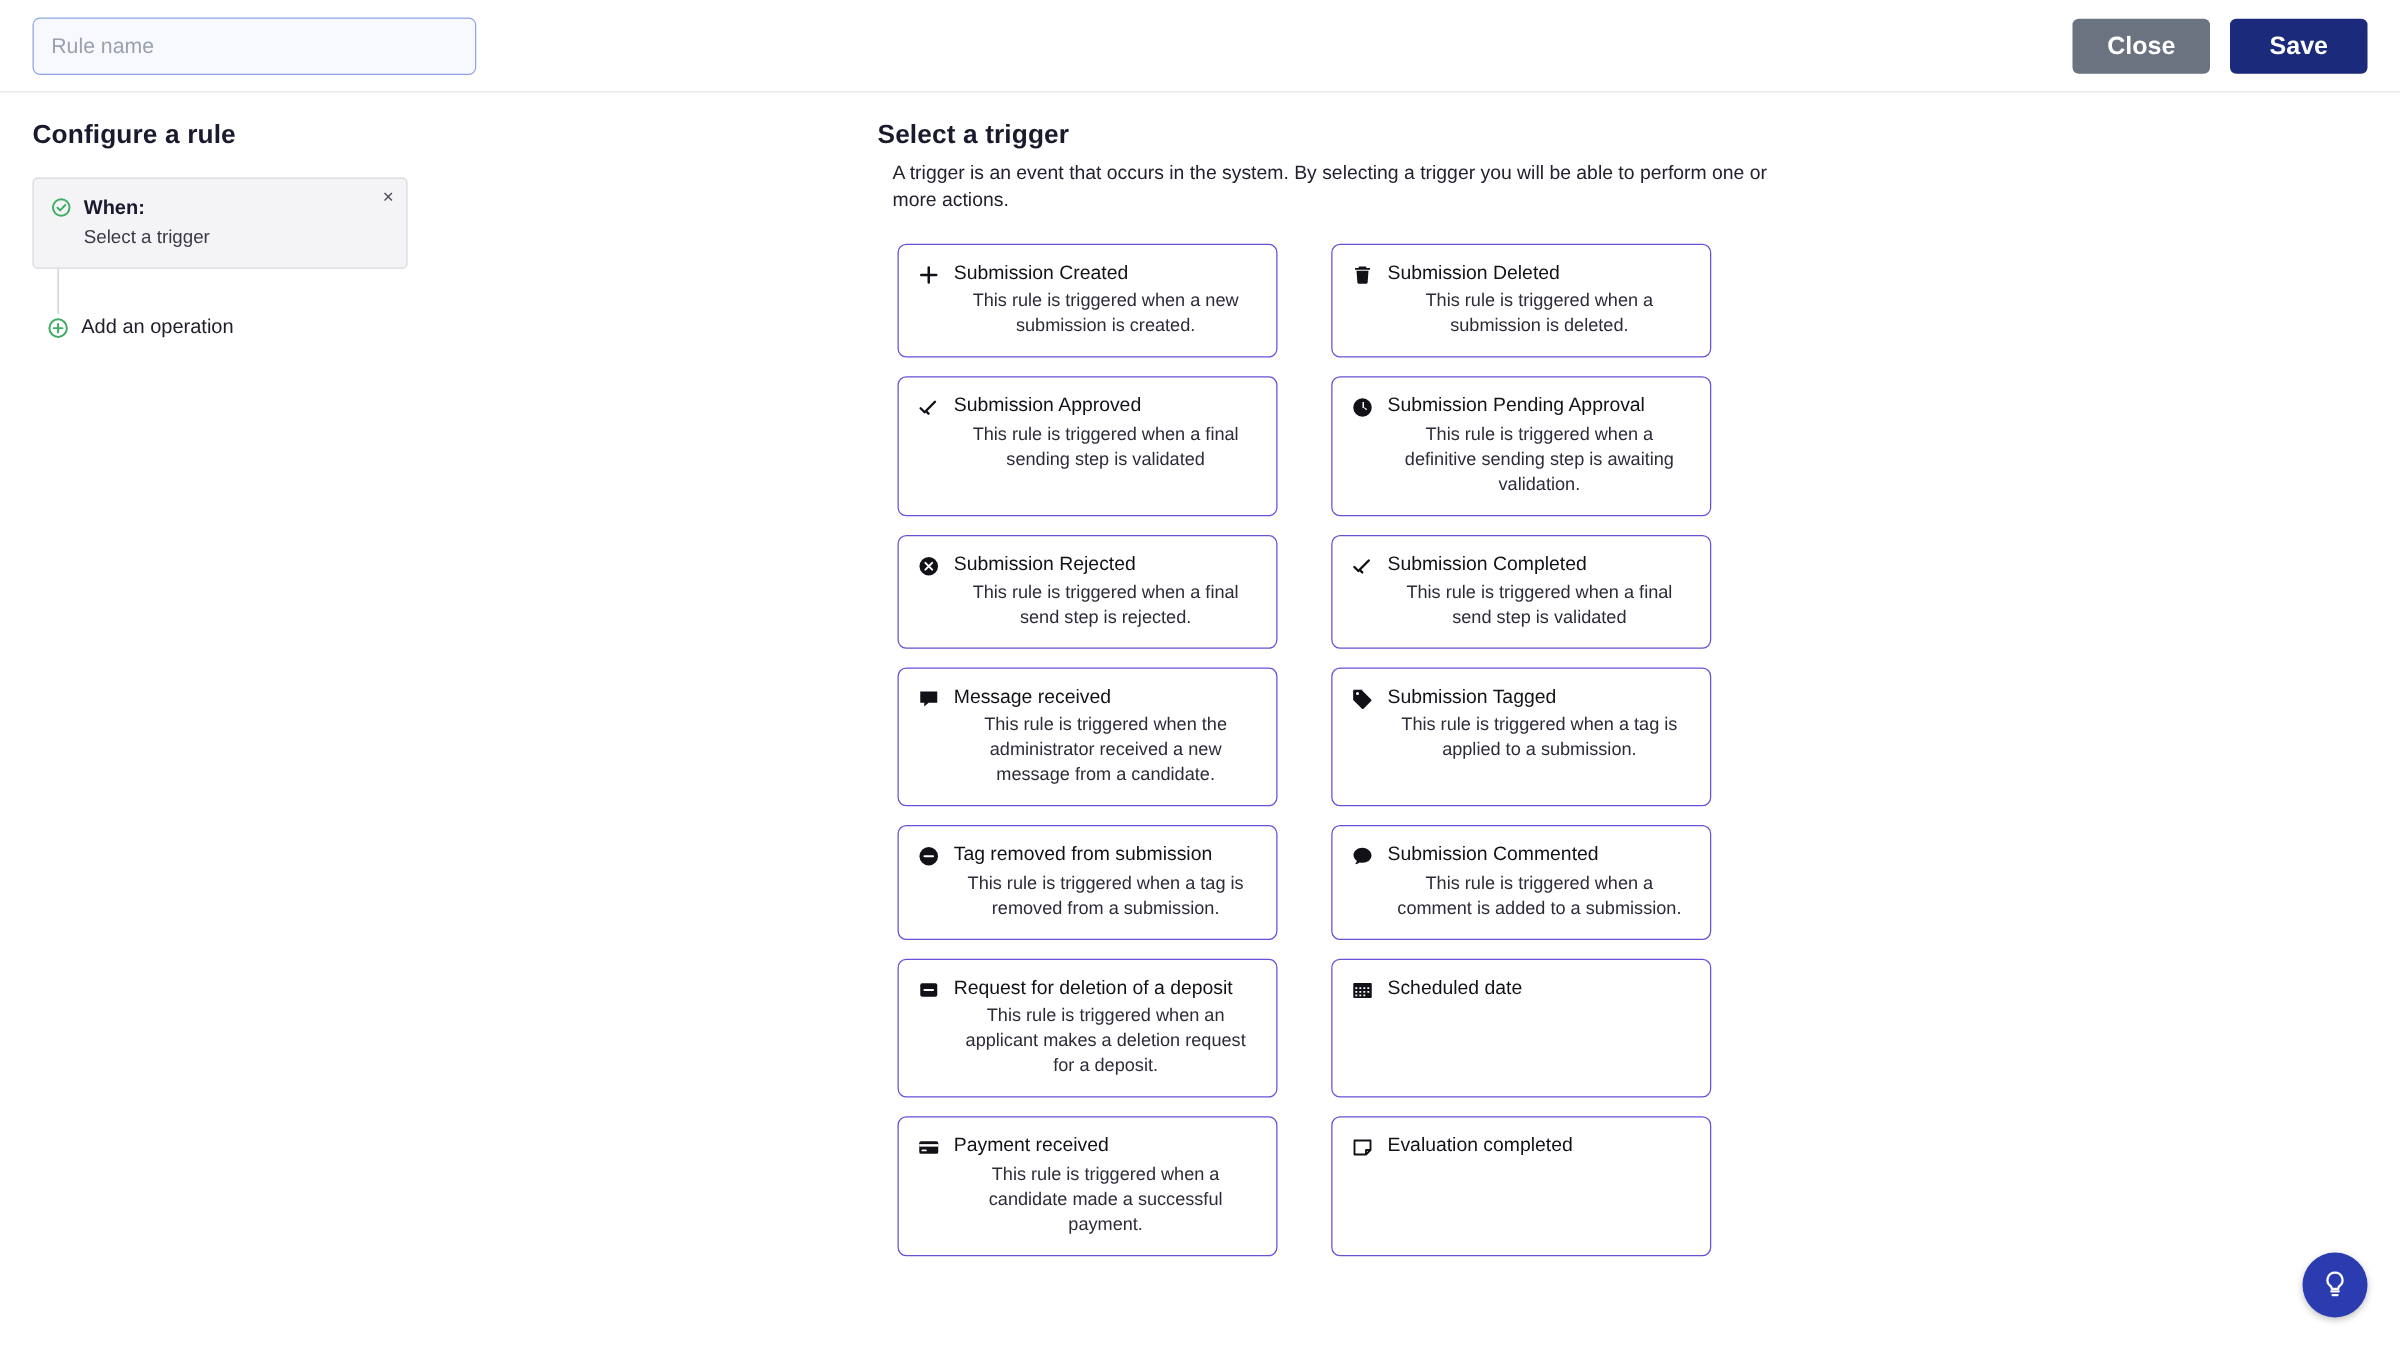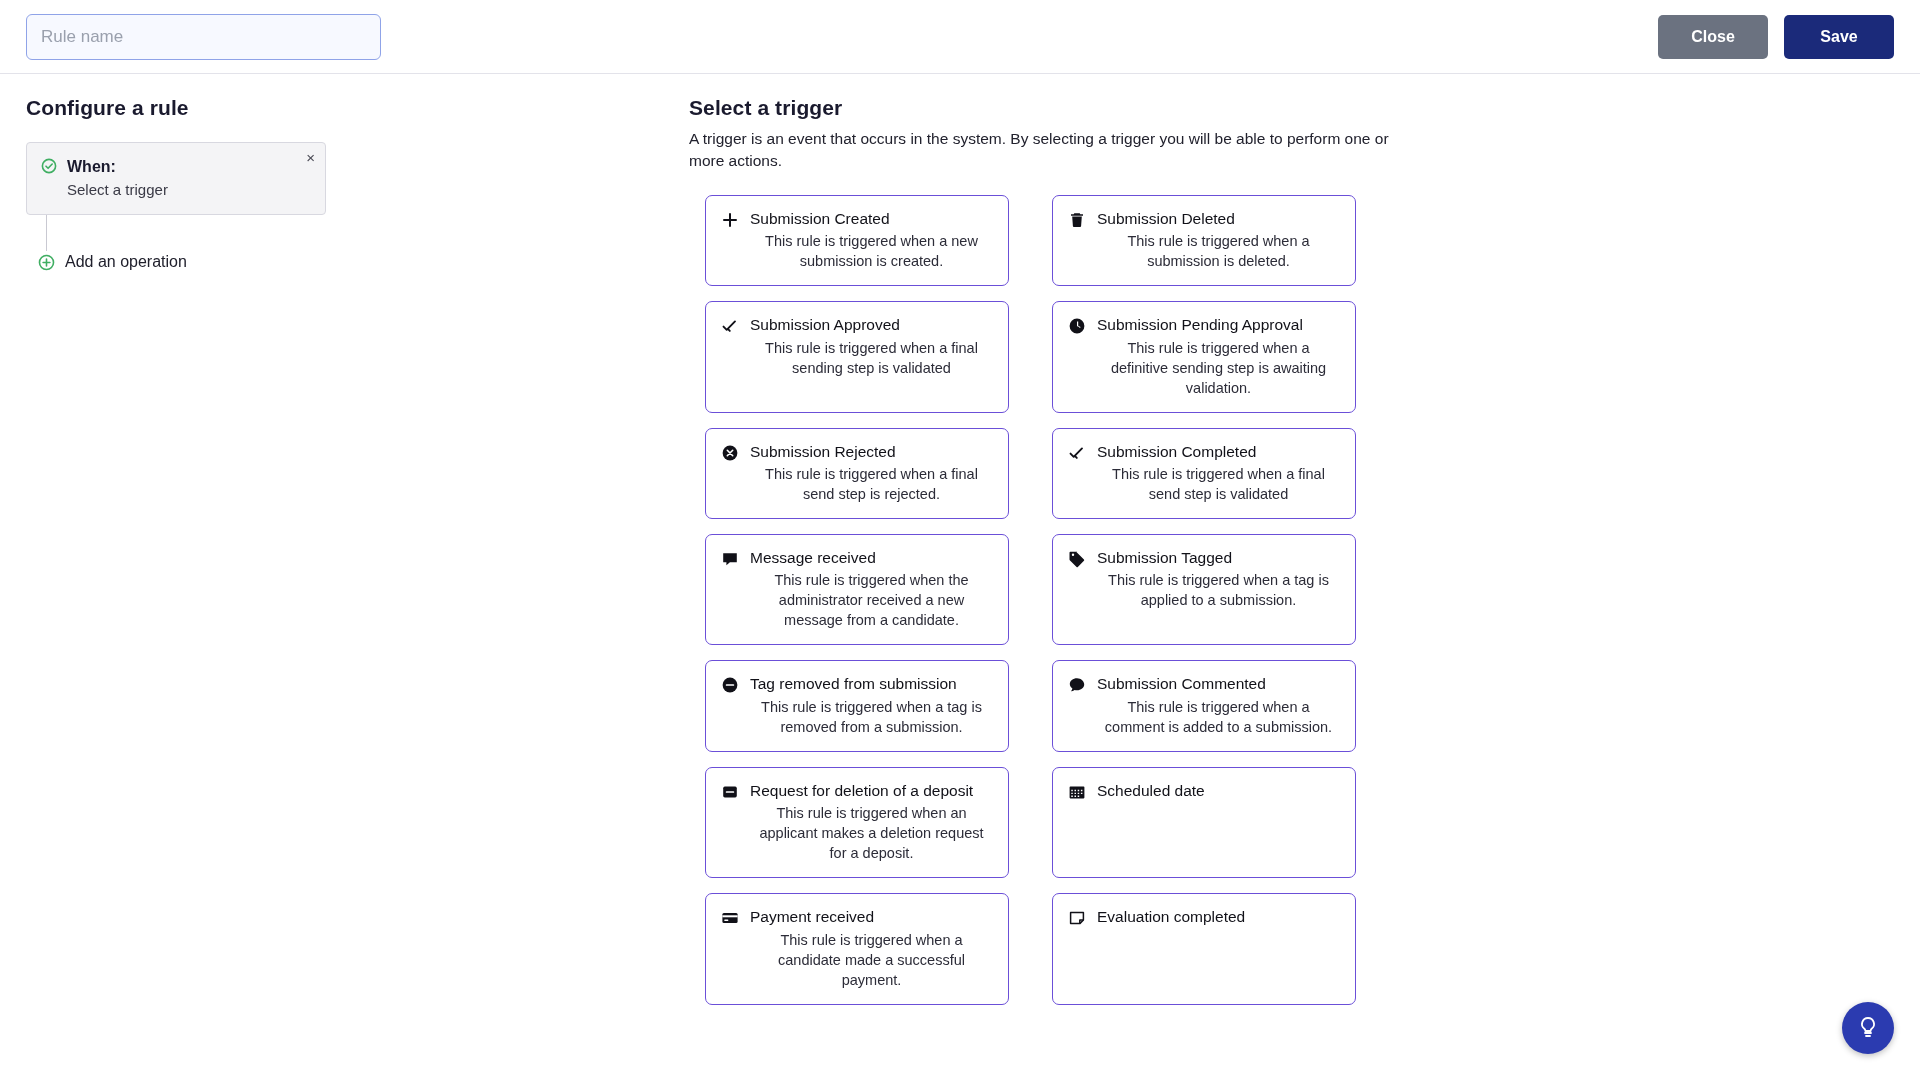--- a/index.html
+++ b/index.html
@@ -42,35 +42,35 @@
     height: 74px;
     display: flex;
     align-items: center;
     gap: 16px;
   }
   .btn {
     height: 44px;
     min-width: 110px;
     border: none;
     border-radius: 5px;
-    font-size: 16px;
+    font-size: 20px;
     font-weight: bold;
     font-family: "Liberation Sans", sans-serif;
     color: #ffffff;
     cursor: pointer;
     padding: 0 22px;
   }
   .btn-close { background: #6b7280; }
   .btn-save  { background: #1b2a7a; }
 
   
   .content {
     display: flex;
     padding: 22px 26px 0 26px;
-    gap: 3px;
+    gap: 16px;
   }
   .left-pane { width: 660px; flex: 0 0 660px; }
   .right-pane { flex: 1 1 auto; }
 
   h2.section-title {
     font-size: 21px;
     font-weight: bold;
     margin: 0 0 22px 0;
     letter-spacing: .1px;
   }
@@ -125,21 +125,21 @@
     flex: 0 0 17px;
   }
   .add-op-label { font-size: 16px; color: #20202c; }
 
   
   .trigger-desc {
     font-size: 15.5px;
     line-height: 1.45;
     color: #22222e;
     max-width: 720px;
-    margin: -14px 0 22px 0;
+    margin: -14px 0 22px 12px;
   }
   .trigger-grid {
     display: grid;
     grid-template-columns: 320px 320px;
     gap: 15px 27px;
     max-width: 680px;
   }
   .trigger-card {
     border: 1px solid #6b4fd8;
     border-radius: 7px;

